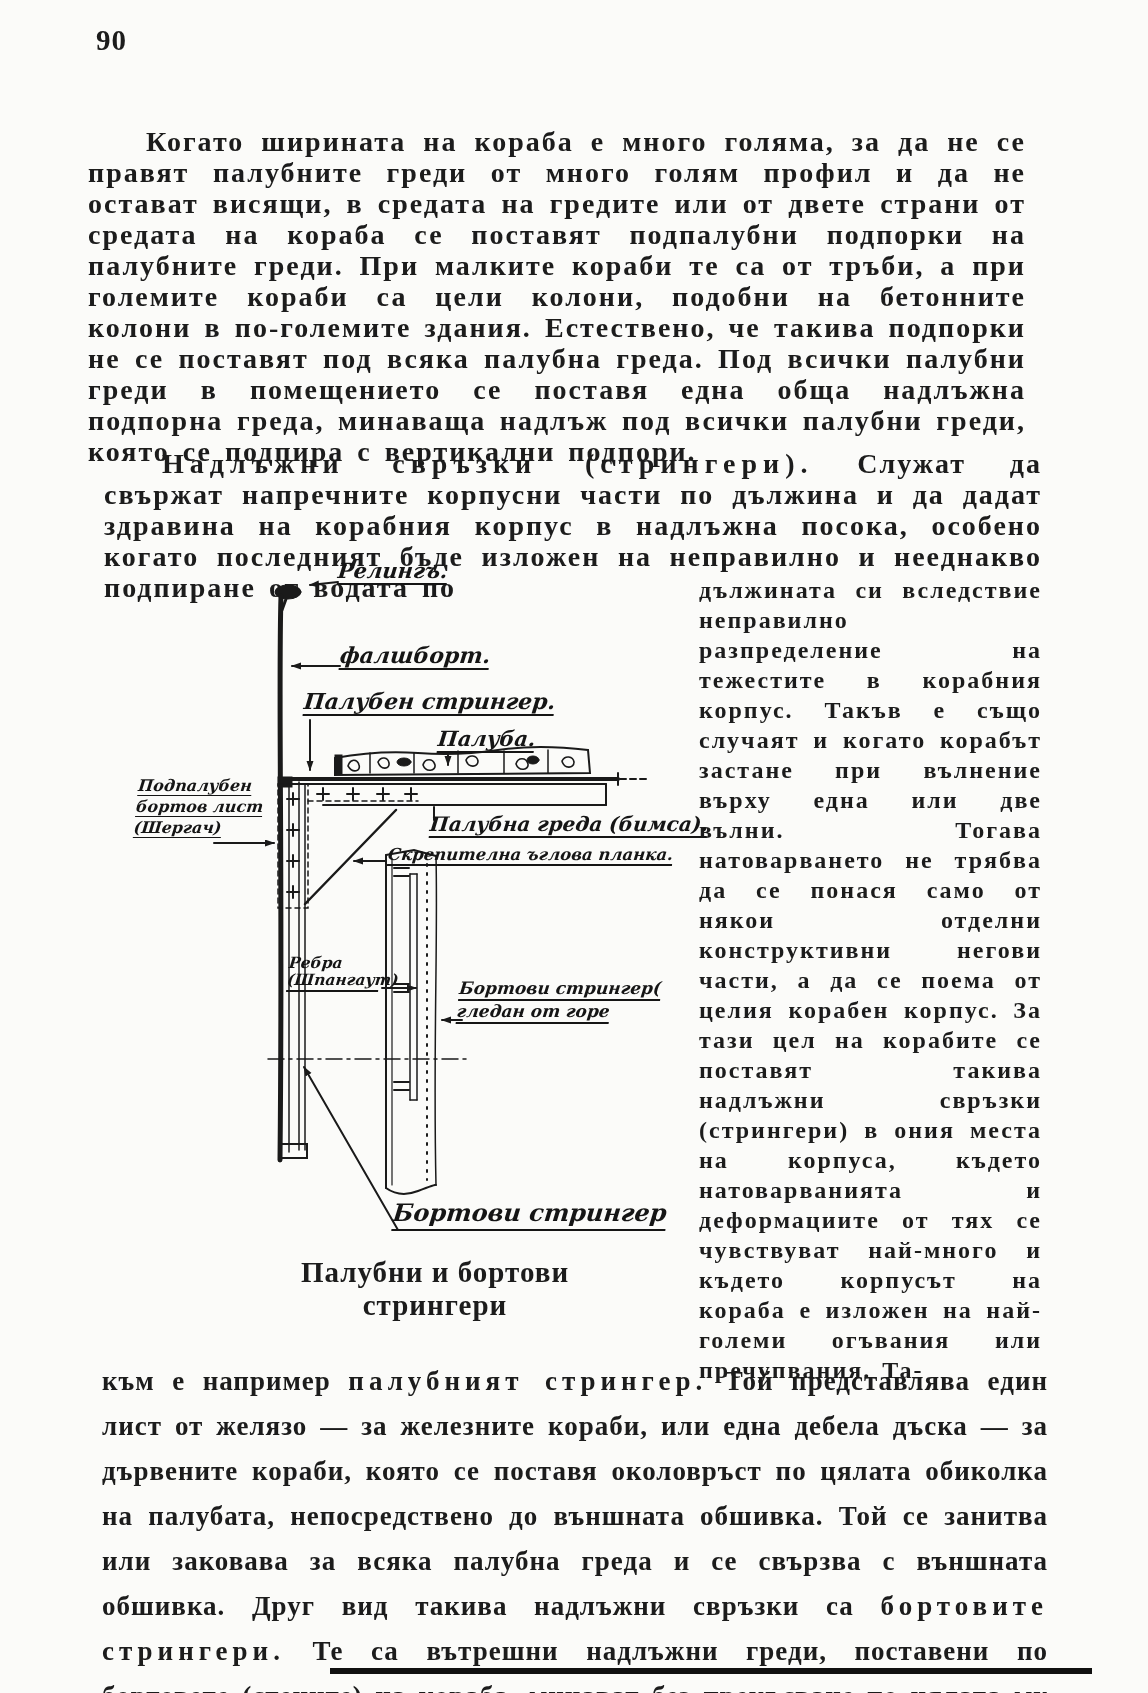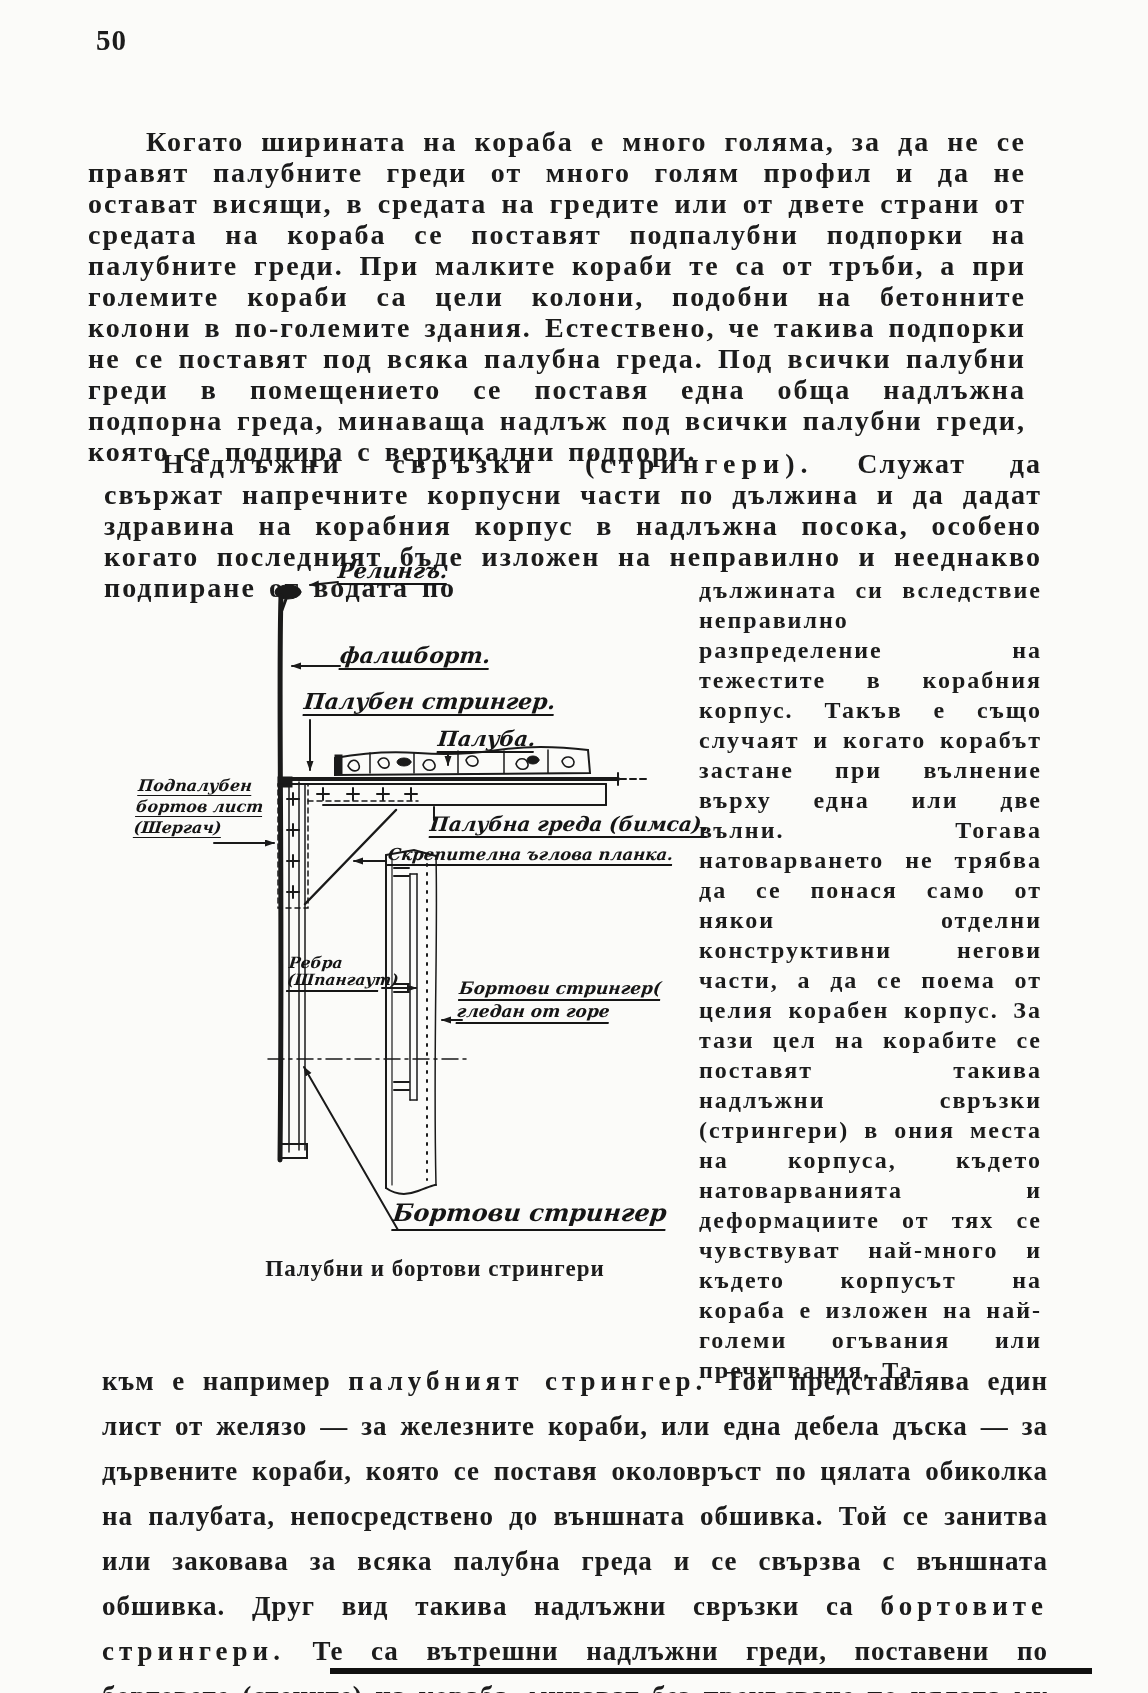--- a/index.html
+++ b/index.html
@@ -38,27 +38,27 @@
   #lbl-deckstringer{left:186px;top:136px;font-size:22px;}
   #lbl-deck{left:320px;top:174px;font-size:21px;}
   #lbl-deckbeam{left:312px;top:260px;font-size:20px;}
   #lbl-bracketplate{left:270px;top:293px;font-size:16.5px;}
   #lbl-underdeck{left:18px;top:224px;font-size:16px;line-height:19px;}
   #lbl-underdeck div{border-bottom:1.5px solid #151515;display:inline-block;margin-bottom:1px;}
   #lbl-frames{left:170px;top:402px;font-size:15.5px;line-height:17px;border-bottom:2px solid #151515;padding-bottom:2px;width:92px;}
   #lbl-stringertop{left:340px;top:426px;font-size:17px;line-height:21px;}
   #lbl-stringertop div{border-bottom:2px solid #151515;display:inline-block;}
   #lbl-stringerbottom{left:275px;top:646px;font-size:24px;border-bottom:2.5px solid #151515;padding-bottom:2px;}
-  #caption{position:absolute;left:260px;top:1256px;width:350px;text-align:center;font-size:23px;letter-spacing:1px;}
+  #caption{position:absolute;left:260px;top:1256px;width:350px;text-align:center;font-size:29px;letter-spacing:1px;}
   #artifact{position:absolute;left:330px;top:1668px;width:762px;height:6px;background:#101010;}
 </style>
 </head>
 <body>
 
-<div class="pageno">50</div>
+<div class="pageno">90</div>
 
 <p id="para1" class="para">Когато ширината на кораба е много голяма, за да не се правят палубните греди от много голям профил и да не остават висящи, в средата на гредите или от двете страни от средата на кораба се поставят подпалубни подпорки на палубните греди. При малките кораби те са от тръби, а при големите кораби са цели колони, подобни на бетонните колони в по-големите здания. Естествено, че такива подпорки не се поставят под всяка палубна греда. Под всички палубни греди в помещението се поставя една обща надлъжна подпорна греда, минаваща надлъж под всички палубни греди, която се подпира с вертикални подпори.</p>
 
 <p id="paraA" class="para"><span class="sperr">Надлъжни свръзки (стрингери).</span><span> Служат да свържат напречните корпусни части по дължина и да дадат здравина на корабния корпус в надлъжна посока, особено когато последният бъде изложен на неправилно и нееднакво подпиране от водата по</span></p>
 
 <p id="rightcol" class="para">дължината си вследствие неправилно разпределение на тежестите в корабния корпус. Такъв е също случаят и когато корабът застане при вълнение върху една или две вълни. Тогава натоварването не трябва да се понася само от някои отделни конструктивни негови части, а да се поема от целия корабен корпус. За тази цел на корабите се поставят такива надлъжни свръзки (стрингери) в ония места на корпуса, където натоварванията и деформациите от тях се чувствуват най-много и където корпусът на кораба е изложен на най-големи огъвания или пречупвания. Та-</p>
 
 <div id="figure">
   <svg width="592" height="702" viewBox="0 0 592 702">
     <defs>

